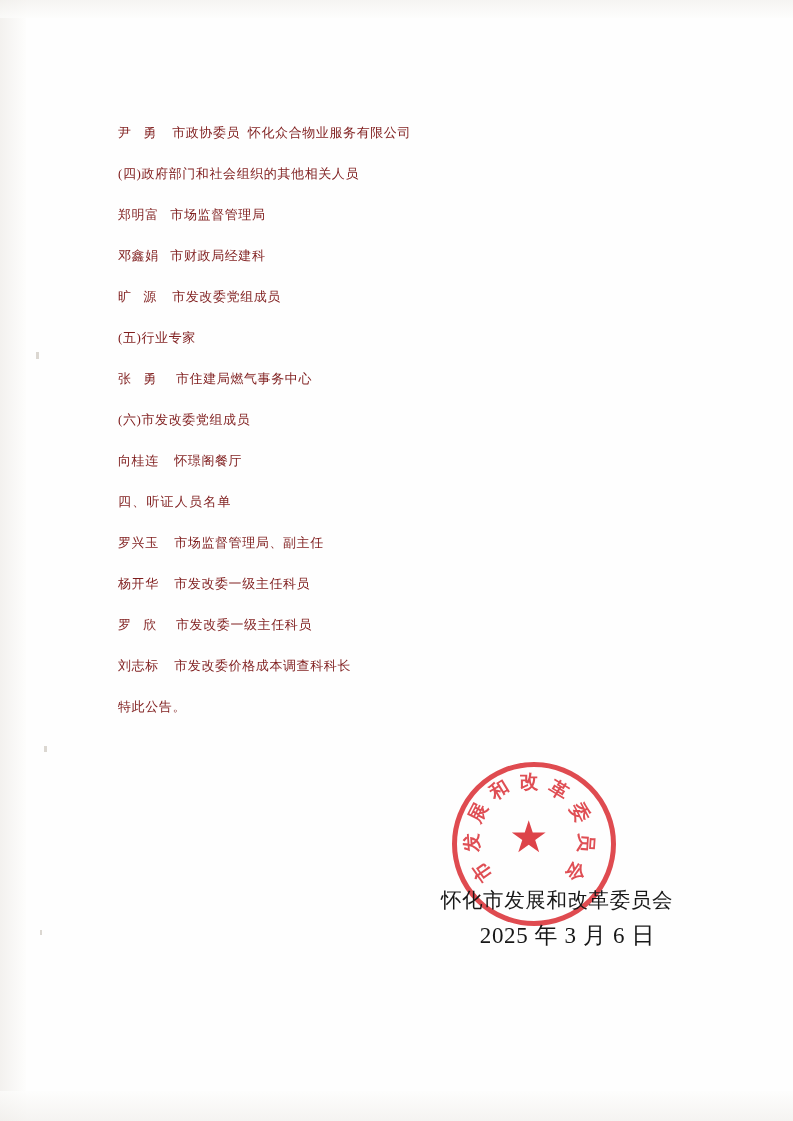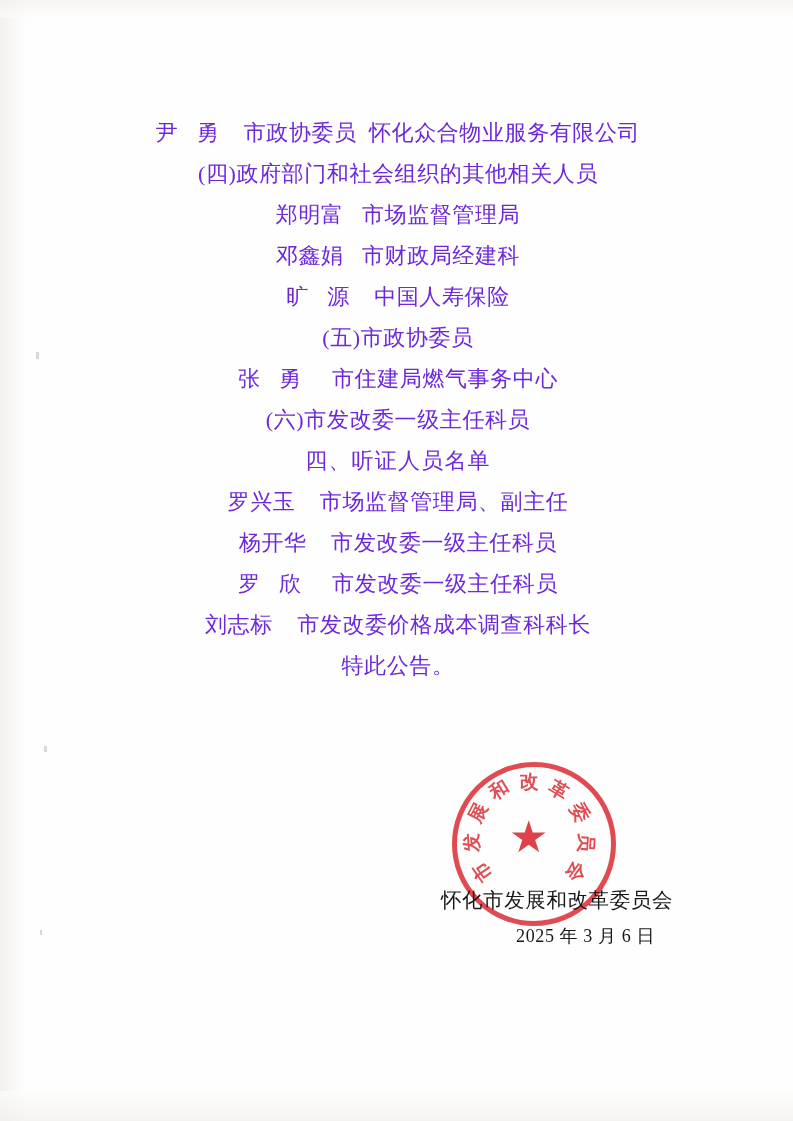--- a/index.html
+++ b/index.html
@@ -49,26 +49,25 @@
   }
 
   .content {
     position: absolute;
     left: 118px;
     top: 112px;
     width: 560px;
   }
 
   .line {
-    font-size: 22px;
+    font-size: 13px;
     line-height: 41px;
     letter-spacing: 0.6px;
     white-space: pre;
-    color: #6d28d9;
-    text-align: center;
+    color: #7f1d1d;
   }
   .line.heading {
     font-weight: normal;
     letter-spacing: 1.2px;
   }
 
   .sign-block {
     position: absolute;
     right: 120px;
     top: 838px;
@@ -77,21 +76,21 @@
   }
   .sign-org {
     font-size: 20.5px;
     line-height: 36px;
     letter-spacing: 0.6px;
     white-space: pre;
     color: #171717;
     margin-top: 44px;
   }
   .sign-date {
-    font-size: 18px;
+    font-size: 23px;
     line-height: 36px;
     letter-spacing: 0.6px;
     white-space: pre;
     color: #171717;
     padding-right: 18px;
   }
 
   
   .seal {
     position: absolute;
@@ -163,24 +162,25 @@
 
   <div class="speck" style="left:36px;top:352px;width:3px;height:7px;"></div>
   <div class="speck" style="left:44px;top:746px;width:3px;height:6px;"></div>
   <div class="speck" style="left:40px;top:930px;width:2px;height:5px;"></div>
 
   <div class="content">
     <div class="line">尹   勇    市政协委员  怀化众合物业服务有限公司</div>
     <div class="line">(四)政府部门和社会组织的其他相关人员</div>
     <div class="line">郑明富   市场监督管理局</div>
     <div class="line">邓鑫娟   市财政局经建科</div>
-    <div class="line">旷   源    中国人寿保险</div>
-    <div class="line">(五)市政协委员</div>
+    <div class="line">旷   源    市发改委党组成员</div>
+    <div class="line">(五)行业专家</div>
     <div class="line">张   勇     市住建局燃气事务中心</div>
-    <div class="line">(六)市发改委一级主任科员</div>
+    <div class="line">(六)市发改委党组成员</div>
+    <div class="line">向桂连    怀璟阁餐厅</div>
 
     <div class="line heading">四、听证人员名单</div>
 
     <div class="line">罗兴玉    市场监督管理局、副主任</div>
     <div class="line">杨开华    市发改委一级主任科员</div>
     <div class="line">罗   欣     市发改委一级主任科员</div>
     <div class="line">刘志标    市发改委价格成本调查科科长</div>
 
     <div class="line">特此公告。</div>
   </div>

